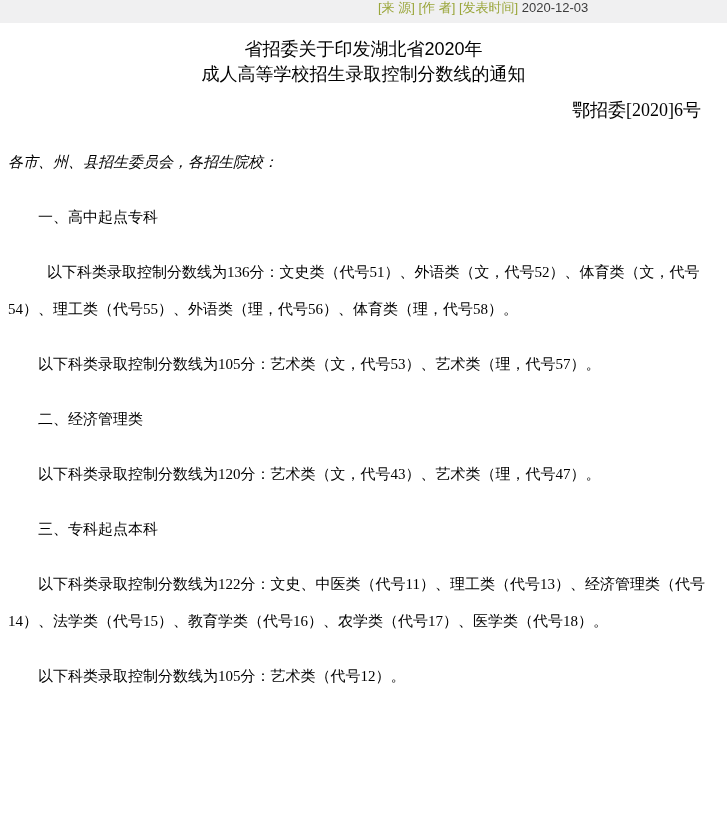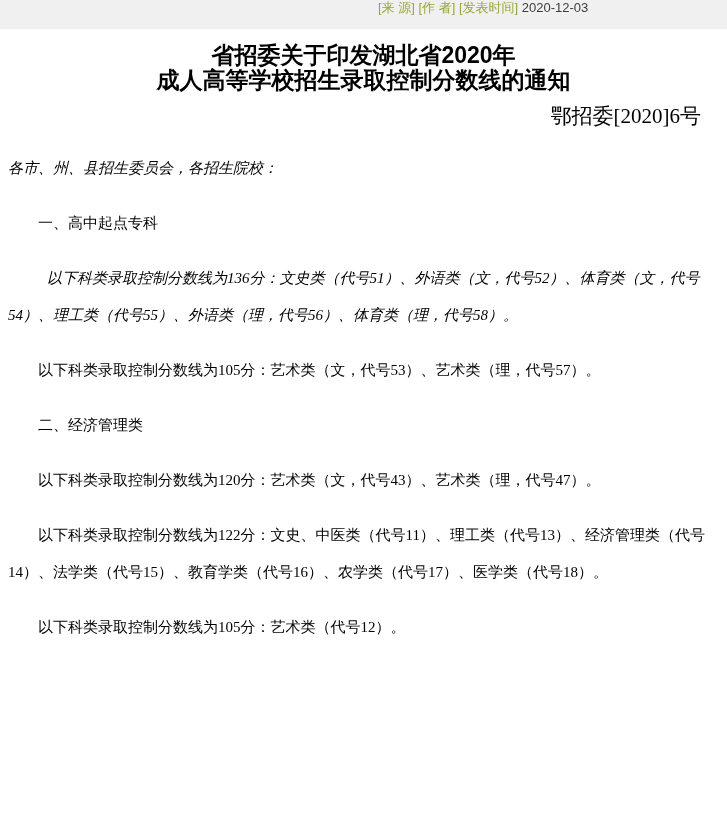--- a/index.html
+++ b/index.html
@@ -7,21 +7,21 @@
     width: 727px;
     height: 825px;
     overflow: hidden;
     background: #ffffff;
     color: #000000;
     font-family: "Liberation Serif", serif;
   }
   
   .meta-bar {
     position: relative;
-    height: 29px;
+    height: 23px;
     background: #f0f0f1;
   }
   .meta-text {
     position: absolute;
     left: 378px;
     top: 0;
     font-size: 13px;
     line-height: 16px;
     white-space: nowrap;
     color: #3c3c3c;
@@ -32,36 +32,36 @@
 
   
   .doc {
     padding: 0 8px;
     font-size: 15px;
     line-height: 37px;
   }
   .title {
     margin: 14px 0 13px 0;
     text-align: center;
-    font-weight: bold;
-    font-size: 23px;
+    font-weight: normal;
+    font-size: 18px;
     line-height: 25px;
     font-family: "Liberation Sans", sans-serif;
   }
   .doc-number {
     margin: 9px 0 0 0;
     text-align: right;
     padding-right: 18px;
-    font-size: 21px;
+    font-size: 18px;
     line-height: 20px;
   }
   .doc p { margin: 18px 0; }
   p.salutation { margin-top: 24px; font-style: italic; }
   .indent { text-indent: 2em; }
-  .indent-extra { text-indent: 2.6em; font-style: italic; }
+  .indent-extra { text-indent: 2.6em; }
   .section-heading {
     font-weight: normal;
     text-indent: 2em;
     margin: 18px 0;
   }
 </style>
 </head>
 <body>
 
 <div class="meta-bar">
@@ -84,15 +84,16 @@
   <p class="salutation">各市、州、县招生委员会，各招生院校：</p>
 
 
   <p class="section-heading">一、高中起点专科</p>
   <p class="indent-extra">以下科类录取控制分数线为136分：文史类（代号51）、外语类（文，代号52）、体育类（文，代号54）、理工类（代号55）、外语类（理，代号56）、体育类（理，代号58）。</p>
   <p class="indent">以下科类录取控制分数线为105分：艺术类（文，代号53）、艺术类（理，代号57）。</p>
 
   <p class="section-heading">二、经济管理类</p>
   <p class="indent">以下科类录取控制分数线为120分：艺术类（文，代号43）、艺术类（理，代号47）。</p>
 
+  <p class="section-heading">三、专科起点本科</p>
   <p class="indent">以下科类录取控制分数线为122分：文史、中医类（代号11）、理工类（代号13）、经济管理类（代号14）、法学类（代号15）、教育学类（代号16）、农学类（代号17）、医学类（代号18）。</p>
   <p class="indent">以下科类录取控制分数线为105分：艺术类（代号12）。</p>
 </div>
 
 </body></html>

